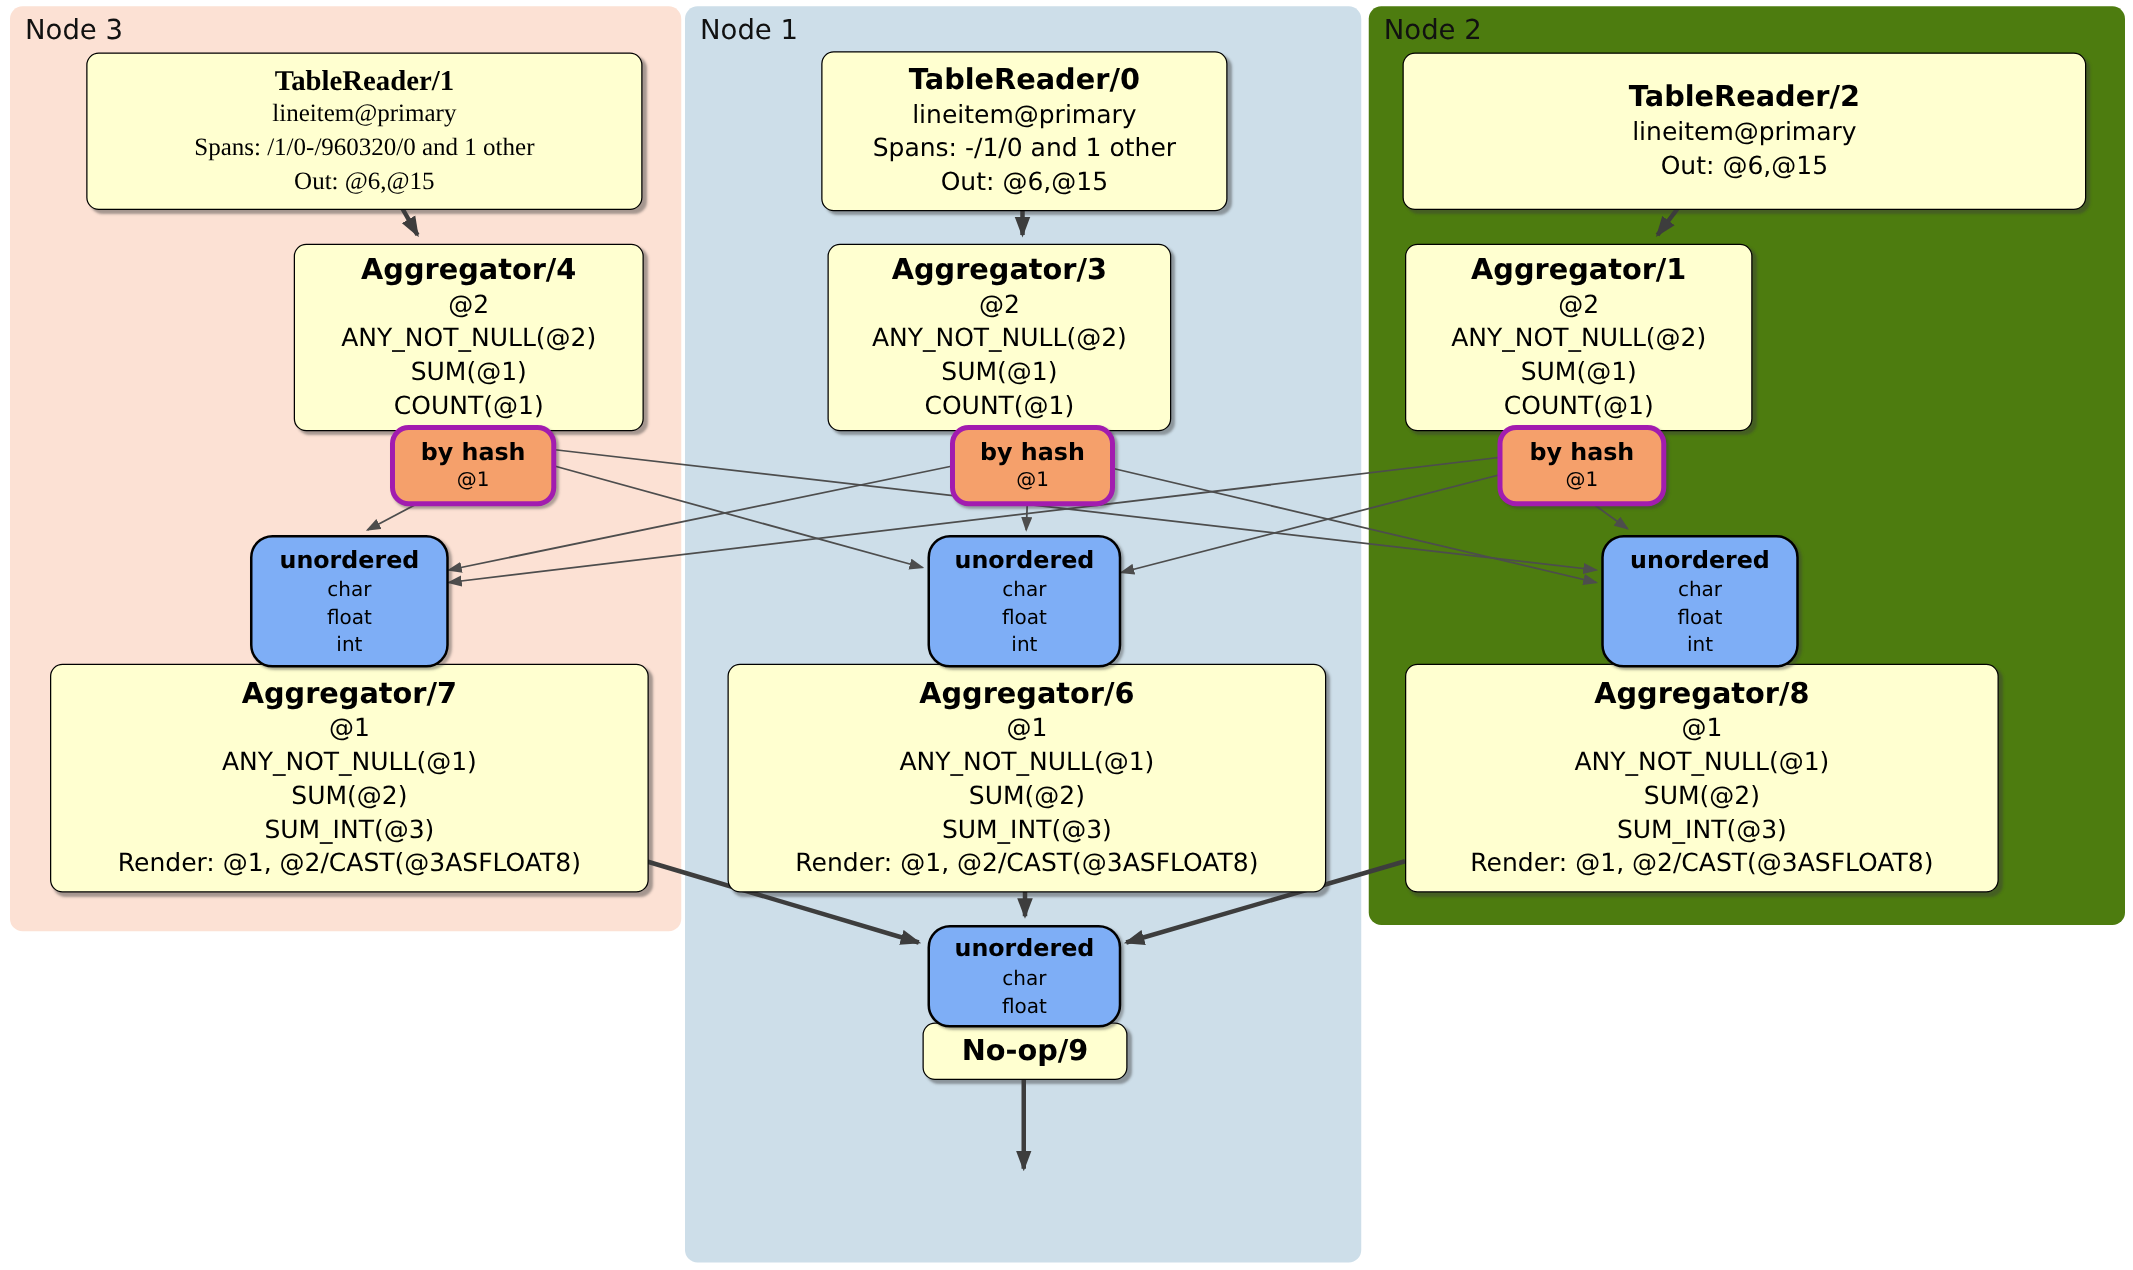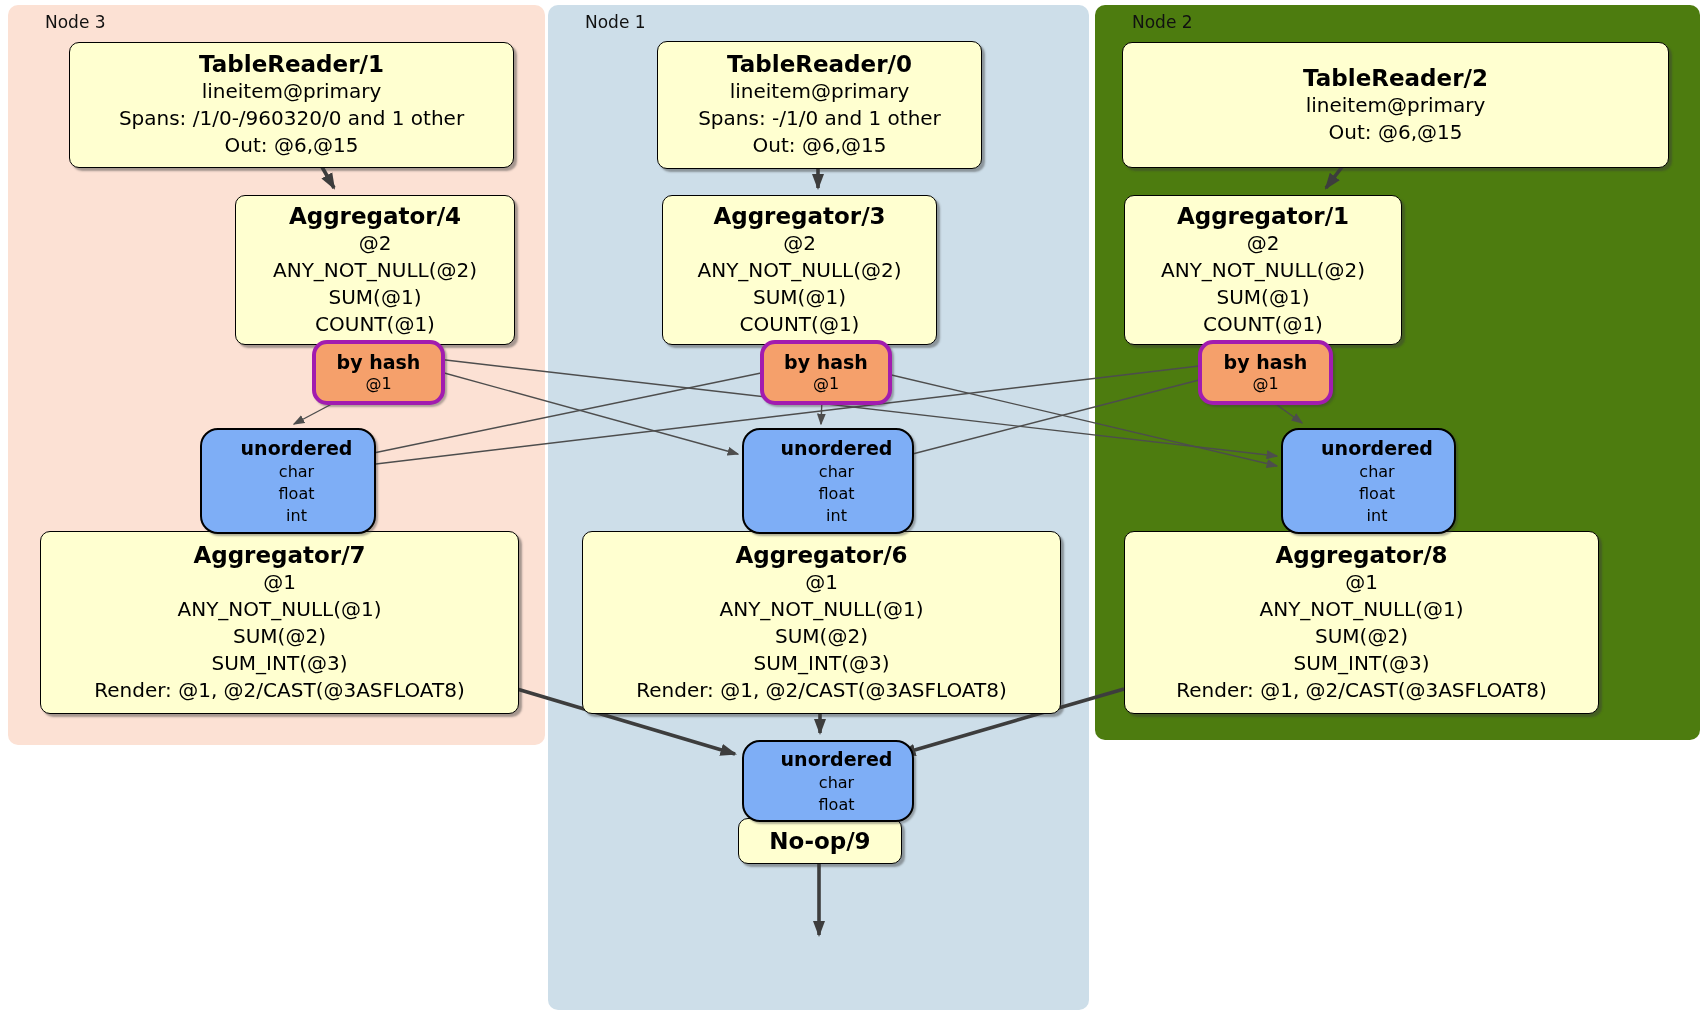--- a/index.html
+++ b/index.html
@@ -1,21 +1,21 @@
 <!DOCTYPE html>
 <html><head>
 <meta charset="utf-8">
 <style>
   html,body{margin:0;padding:0;background:#ffffff;}
   .canvas{
     position:relative;width:1706px;height:1016px;background:#ffffff;overflow:hidden;
     font-family:"DejaVu Sans","Liberation Sans",sans-serif;color:#000;
   }
   .region{position:absolute;border-radius:10px;z-index:0;}
-  .region-label{position:absolute;top:7px;left:12px;font-size:17px;color:#111;white-space:nowrap;margin-left:25px;}
+  .region-label{position:absolute;top:7px;left:12px;font-size:22px;color:#111;white-space:nowrap;}
   .edges{position:absolute;left:0;top:0;z-index:2;pointer-events:none;}
   .nodebox{
     position:absolute;background:#ffffd0;border:1.5px solid #000;border-radius:10px;
     box-shadow:3px 3px 2px rgba(60,60,60,.45);
     display:flex;flex-direction:column;align-items:center;justify-content:center;
     text-align:center;z-index:3;
   }
   .nodebox .t{font-weight:bold;font-size:23px;line-height:27px;white-space:nowrap;}
   .nodebox .l{font-size:20px;line-height:27px;white-space:nowrap;}
   .router{
@@ -23,21 +23,21 @@
     box-shadow:2px 2px 2px rgba(60,60,60,.4);
     display:flex;flex-direction:column;align-items:center;justify-content:center;
     text-align:center;z-index:4;
   }
   .router .t{font-weight:bold;font-size:19px;line-height:23px;white-space:nowrap;}
   .router .k{font-size:16px;line-height:20px;white-space:nowrap;}
   .sync{
     position:absolute;background:#7eaef6;border:2px solid #000;border-radius:18px;
     box-shadow:2px 2px 2px rgba(60,60,60,.4);
     display:flex;flex-direction:column;align-items:center;justify-content:center;
-    text-align:center;z-index:4;padding-left:17px;
+    text-align:center;z-index:4;
   }
   .sync .t{font-weight:bold;font-size:19px;line-height:25px;white-space:nowrap;}
   .sync .i{font-size:16px;line-height:22px;white-space:nowrap;}
 </style>
 </head>
 <body>
 
 <div class="canvas">
 
   <div class="region" style="left:8px;top:5px;width:537px;height:740px;background:#fce1d4;">
@@ -76,21 +76,21 @@
       <path d="M322,167 L334,188" marker-end="url(#ah-big)"></path>
       <path d="M818,168 L818,188" marker-end="url(#ah-big)"></path>
       <path d="M1342,167 L1326,188" marker-end="url(#ah-big)"></path>
       <path d="M517,689 L735,754" marker-end="url(#ah-big)"></path>
       <path d="M820,713 L820,733" marker-end="url(#ah-big)"></path>
       <path d="M1124,689 L901,754" marker-end="url(#ah-big)"></path>
       <path d="M819,863 L819,935" marker-end="url(#ah-big)"></path>
     </g>
   </svg>
 
-  <div class="nodebox" style="left:69px;top:42px;width:443px;height:124px;">
+  <div class="nodebox" style="left:69px;top:42px;width:443px;height:124px;font-family:Liberation Serif, serif;">
     <div class="t">TableReader/1</div>
     <div class="l">lineitem@primary</div>
     <div class="l">Spans: /1/0-/960320/0 and 1 other</div>
     <div class="l">Out: @6,@15</div>
   </div>
   <div class="nodebox" style="left:657px;top:41px;width:323px;height:126px;">
     <div class="t">TableReader/0</div>
     <div class="l">lineitem@primary</div>
     <div class="l">Spans: -/1/0 and 1 other</div>
     <div class="l">Out: @6,@15</div>

